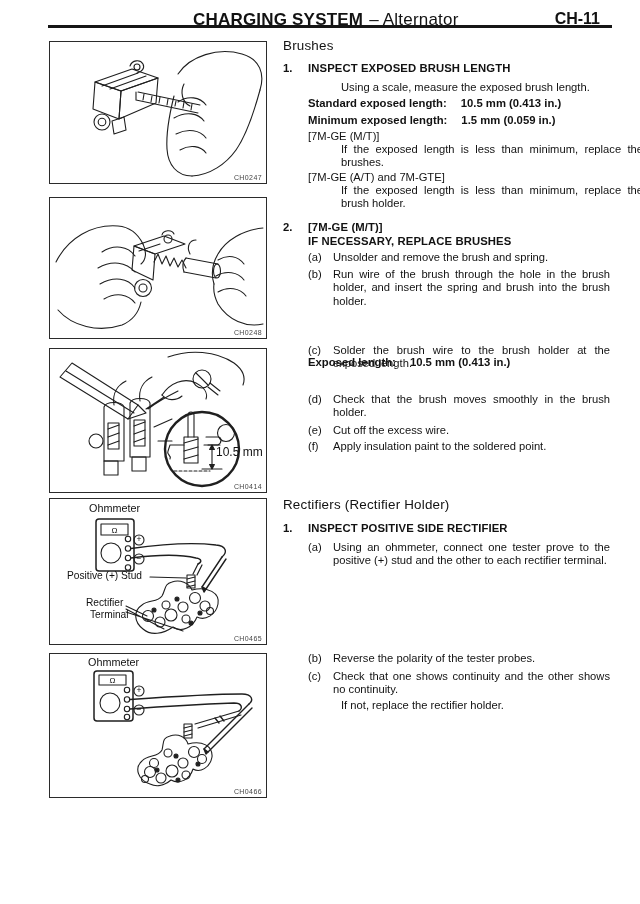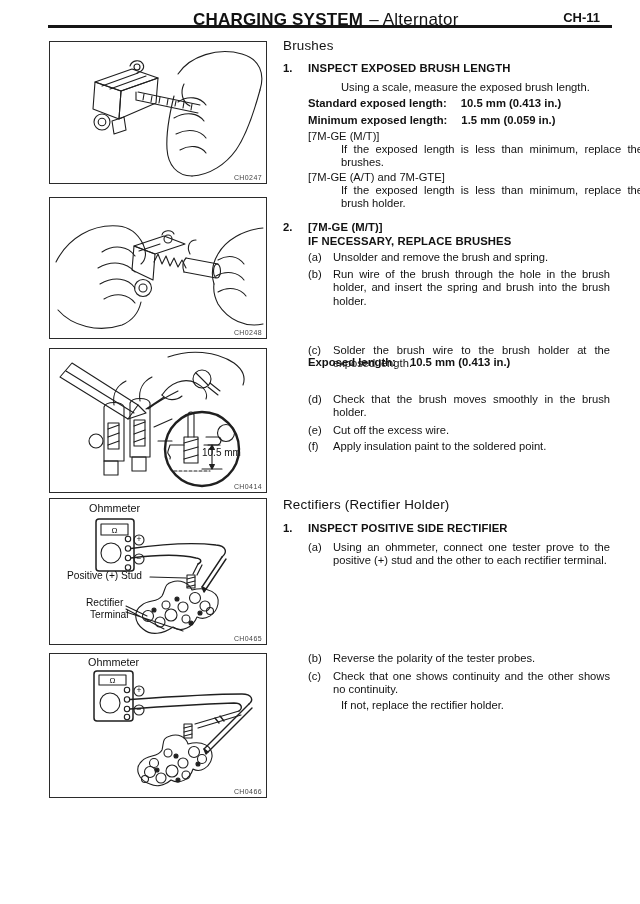--- a/index.html
+++ b/index.html
@@ -2,21 +2,21 @@
 <html><head>
 <meta charset="utf-8">
 <style>
   html,body{margin:0;padding:0;background:#e8e8e8;}
   .page{position:relative;width:640px;height:904px;background:#ffffff;
         font-family:"Liberation Sans",sans-serif;color:#121212;overflow:hidden;}
   .b{font-weight:bold;}
   
   .hdr-title{position:absolute;left:193px;top:10px;font-size:17px;letter-spacing:.2px;white-space:nowrap;}
   .hdr-title .sub{font-weight:normal;margin-left:6px;}
-  .hdr-code{position:absolute;left:545px;top:10px;width:55px;text-align:right;font-size:13px;}
+  .hdr-code{position:absolute;left:545px;top:10px;width:55px;text-align:right;font-size:16px;}
   .hdr-rule{position:absolute;left:48px;top:25px;width:564px;height:2.6px;background:#161616;}
   
   .fig{position:absolute;left:49px;width:216px;border:1.3px solid #2b2b2b;background:#fff;margin:0;box-sizing:content-box;}
   .fig svg{display:block;width:216px;}
   .figcode{position:absolute;right:4px;bottom:2px;font-size:7px;letter-spacing:.4px;color:#454545;}
   .figlabel{position:absolute;font-size:10.2px;color:#111;white-space:nowrap;line-height:11px;}
   .pm{position:absolute;width:10px;text-align:center;font-size:8.5px;line-height:10px;color:#111;}
   
   .h1{position:absolute;left:283px;font-size:13.4px;font-weight:normal;letter-spacing:.2px;white-space:nowrap;}
   .step{position:absolute;left:283px;display:flex;font-size:11.3px;line-height:13.5px;}
@@ -148,21 +148,21 @@
         <path d="M124,122 L160,122" stroke-dasharray="3,2"></path>
         <circle cx="176" cy="84" r="8.5"></circle>
         <path d="M156,88 L168,88 C172,88 172,94 168,96 L158,96"></path>
       </g>
       <g>
         <path d="M162,96 L162,120 M154,96 L170,96 M152,120 L172,120"></path>
         <path d="M162,96 l-2.4,4.5 l4.8,0 Z" fill="#1f1f1f"></path>
         <path d="M162,120 l-2.4,-4.5 l4.8,0 Z" fill="#1f1f1f"></path>
       </g>
     </svg>
-    <span class="figlabel" style="left:152px;top:98px;font-size:10px">10.5 mm</span>
+    <span class="figlabel" style="left:166px;top:98px;font-size:12px">10.5 mm</span>
     <span class="figcode">CH0414</span>
   </figure>
 
   <figure class="fig" style="top:498px;height:145px">
     <svg viewBox="0 0 216 145" height="145" fill="none" stroke="#1f1f1f" stroke-width="1.1" stroke-linecap="round" stroke-linejoin="round">
       <g stroke-width="1.5">
         <rect x="46" y="20" width="38" height="52" rx="3"></rect>
         <rect x="51" y="25" width="27" height="11" stroke-width="1.1"></rect>
         <circle cx="61" cy="54" r="10" stroke-width="1.1"></circle>
         <circle cx="78" cy="40" r="2.7" stroke-width="1.1"></circle>

